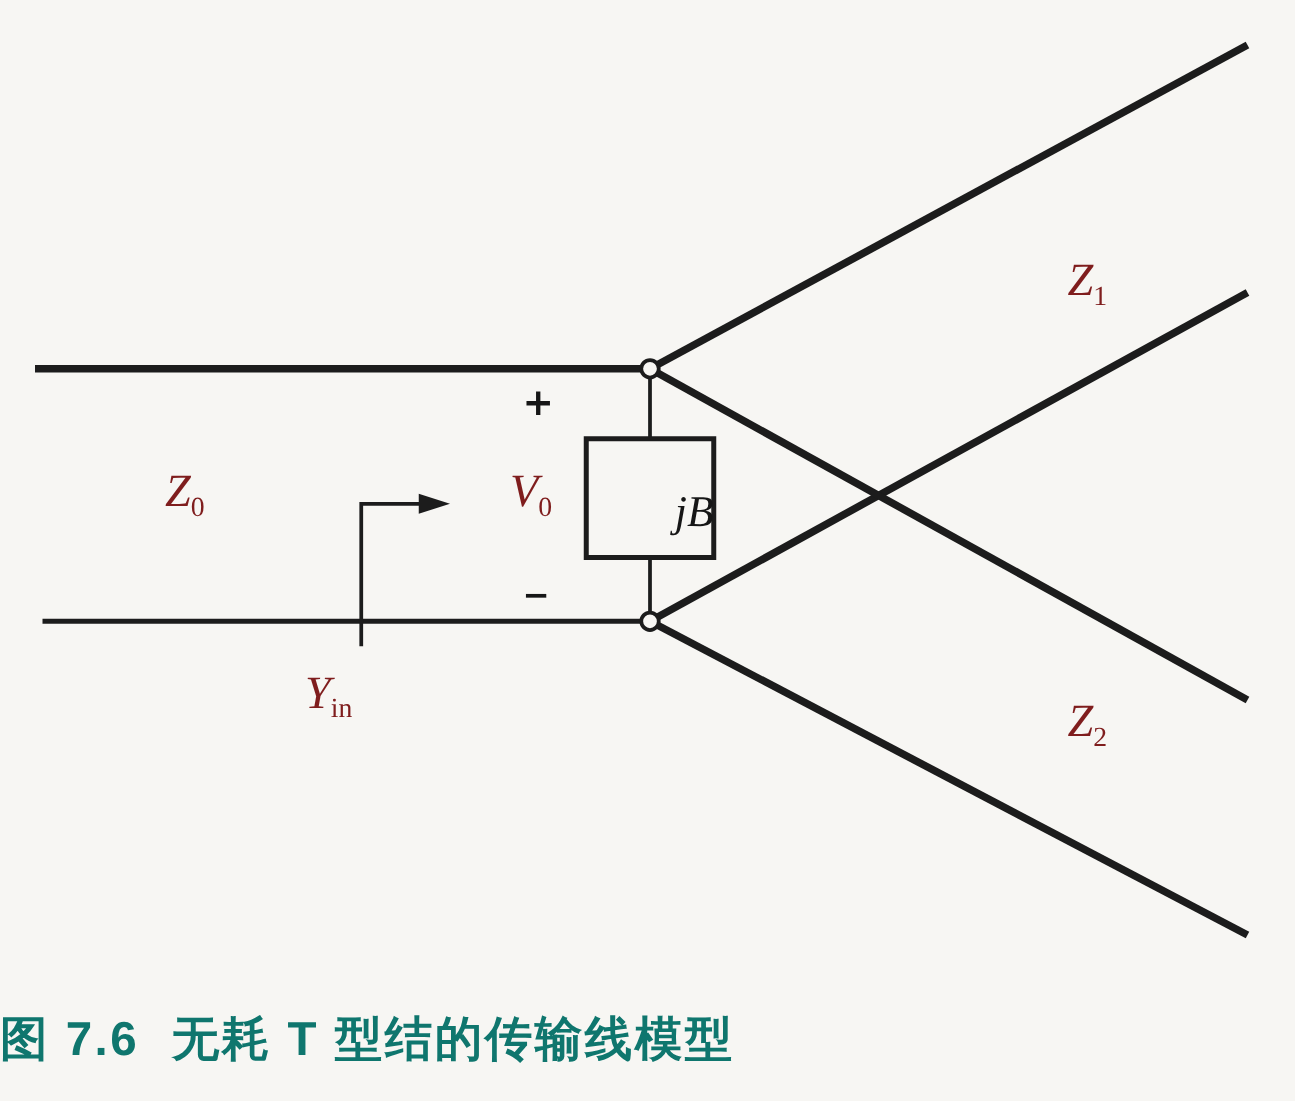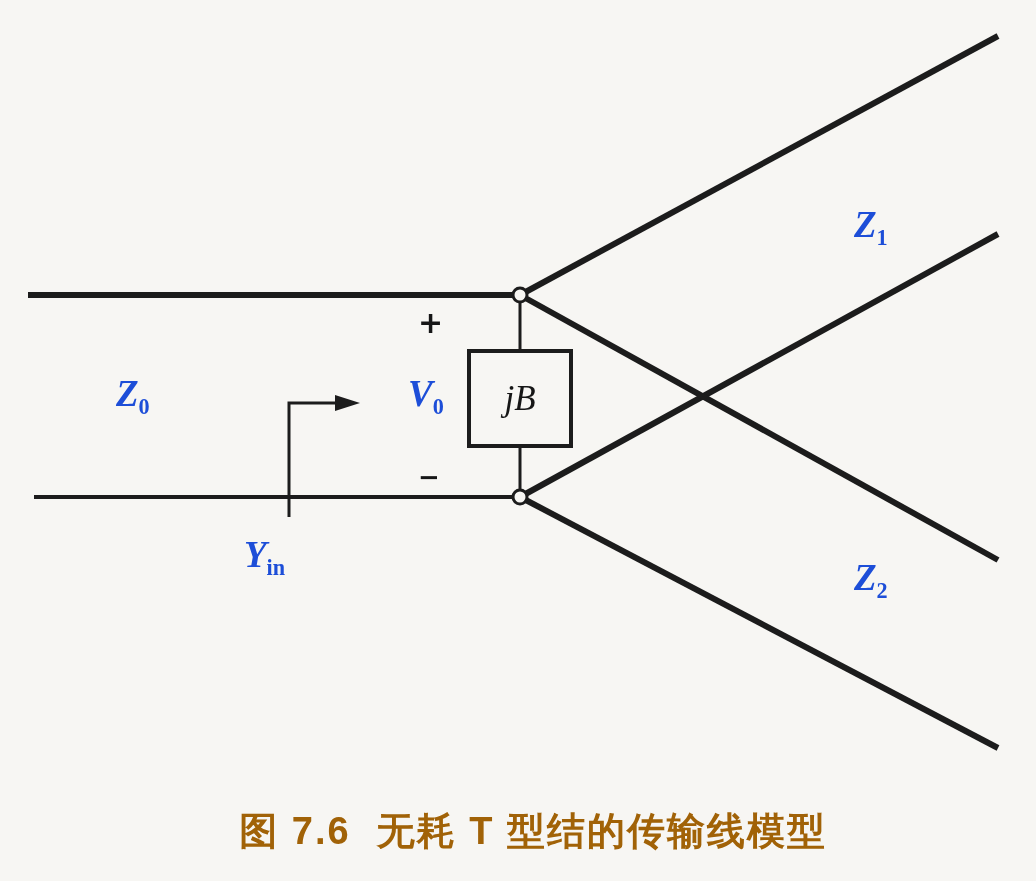--- a/index.html
+++ b/index.html
@@ -12,61 +12,61 @@
     font-family: "Liberation Serif", serif;
   }
   svg.schematic {
     position: absolute;
     left: 0; top: 0;
     width: 1036px;
     height: 881px;
   }
   .math-label {
     position: absolute;
-    color: #1d4ed8;
+    color: #7f1d1d;
     font-style: italic;
     font-size: 37px;
-    font-weight: 700;
+    font-weight: 400;
     white-space: nowrap;
     line-height: 1;
   }
   .math-label sub {
     font-style: normal;
     font-size: 0.60em;
     vertical-align: -0.35em;
     letter-spacing: 0;
   }
   .sign-label {
     position: absolute;
     color: #161616;
     font-size: 30px;
     font-weight: bold;
     line-height: 1;
     font-family: "DejaVu Sans", sans-serif;
   }
   .jb-label {
     position: absolute;
-    left: 469px; top: 351px;
+    left: 469px; top: 362px;
     width: 102px; height: 95px;
     display: flex;
     align-items: center;
-    justify-content: center;
+    justify-content: flex-end;
     font-style: italic;
     font-size: 35px;
     color: #161616;
   }
   .caption {
     position: absolute;
     left: 0; top: 806px;
     width: 827px;
-    text-align: right;
+    text-align: left;
     font-family: "Liberation Sans", sans-serif;
     font-weight: bold;
     font-size: 38px;
-    color: #a16207;
+    color: #0f766e;
     letter-spacing: 2px;
   }
   .caption .fig-number { margin-right: 26px; }
 </style>
 </head>
 <body>
 
 <div class="page">
 
   <svg class="schematic" viewBox="0 0 1036 881" xmlns="http://www.w3.org/2000/svg">
@@ -83,21 +83,21 @@
     <line x1="520" y1="295" x2="520" y2="497" stroke="#1c1c1c" stroke-width="3"></line>
     <rect x="469" y="351" width="102" height="95" fill="#f7f6f3" stroke="#1c1c1c" stroke-width="4"></rect>
 
     <circle cx="520" cy="295" r="7" fill="#f7f6f3" stroke="#1c1c1c" stroke-width="3"></circle>
     <circle cx="520" cy="497" r="7" fill="#f7f6f3" stroke="#1c1c1c" stroke-width="3"></circle>
 
     <polyline points="289,517 289,403 340,403" fill="none" stroke="#1c1c1c" stroke-width="3"></polyline>
     <polygon points="360,403 335,395 335,411" fill="#1c1c1c"></polygon>
   </svg>
 
-  <div class="math-label" style="left:116px; top:375px;text-align:right;">
+  <div class="math-label" style="left:132px; top:375px;text-align:right;">
     <span>Z</span><sub>0</sub>
   </div>
 
   <div class="math-label" style="left:244px; top:536px;">
     <span>Y</span><sub>in</sub>
   </div>
 
   <div class="sign-label" style="left:418px; top:308px;">
     <span>+</span>
   </div>

